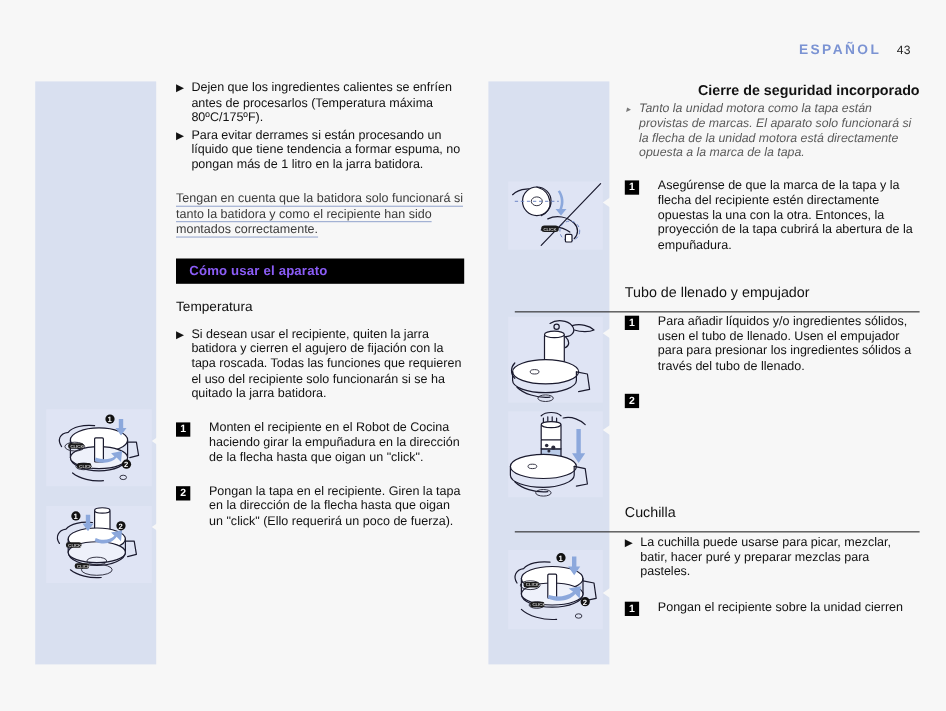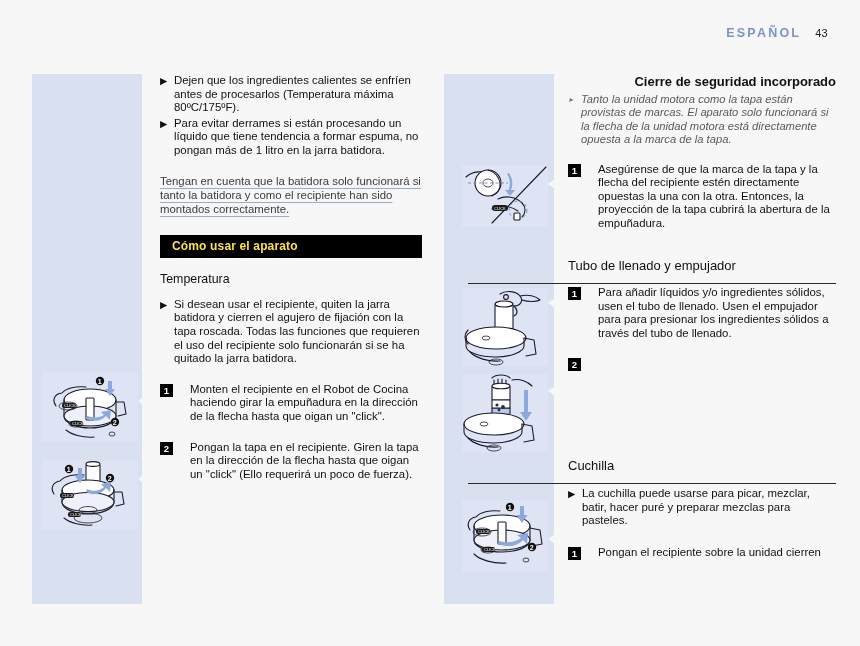--- a/index.html
+++ b/index.html
@@ -7,21 +7,21 @@
     width:860px;height:646px;
     background:#f7f7f7;
     font-family:"Liberation Sans", sans-serif;
     color:#111;
     overflow:hidden;
     position:relative;
   }
   .page{position:absolute;left:0;top:0;width:860px;height:646px;}
 
   
-  .header{position:absolute;right:32px;top:26px;display:flex;align-items:center;gap:14px;}
+  .header{position:absolute;right:32px;top:38px;display:flex;align-items:flex-end;gap:14px;}
   .header .lang{
     font-size:12.5px;font-weight:bold;letter-spacing:2.2px;color:#7b93d3;
   }
   .header .pageno{font-size:11px;color:#222;letter-spacing:.3px;}
 
   
   .band{position:absolute;background:#d9e0f0;}
   .band-left{left:32px;top:74px;width:110px;height:530px;}
   .band-right{left:444px;top:74px;width:110px;height:530px;}
 
@@ -42,21 +42,21 @@
 
   .underlined{
     font-size:11.4px;line-height:14.4px;color:#3b3b3b;
     text-decoration:underline;
     text-decoration-color:#9aaad0;
     text-underline-offset:2.5px;
     text-decoration-thickness:1px;
   }
 
   .black-banner{
-    background:#000;color:#fde047;font-weight:bold;font-size:12px;
+    background:#000;color:#8b5cf6;font-weight:bold;font-size:12px;
     padding:4px 0 5px 12px;letter-spacing:.15px;
   }
 
   .subhead{font-size:12.4px;color:#111;line-height:16px;}
 
   .sect-title{font-size:13px;color:#111;line-height:16px;}
   .rule{border:0;border-top:1.6px solid #2a2a2a;margin:4px 0 0 0;}
 
   .heading-bold{font-size:13px;font-weight:bold;color:#111;line-height:16px;margin-bottom:3px;text-align:right;}
 

